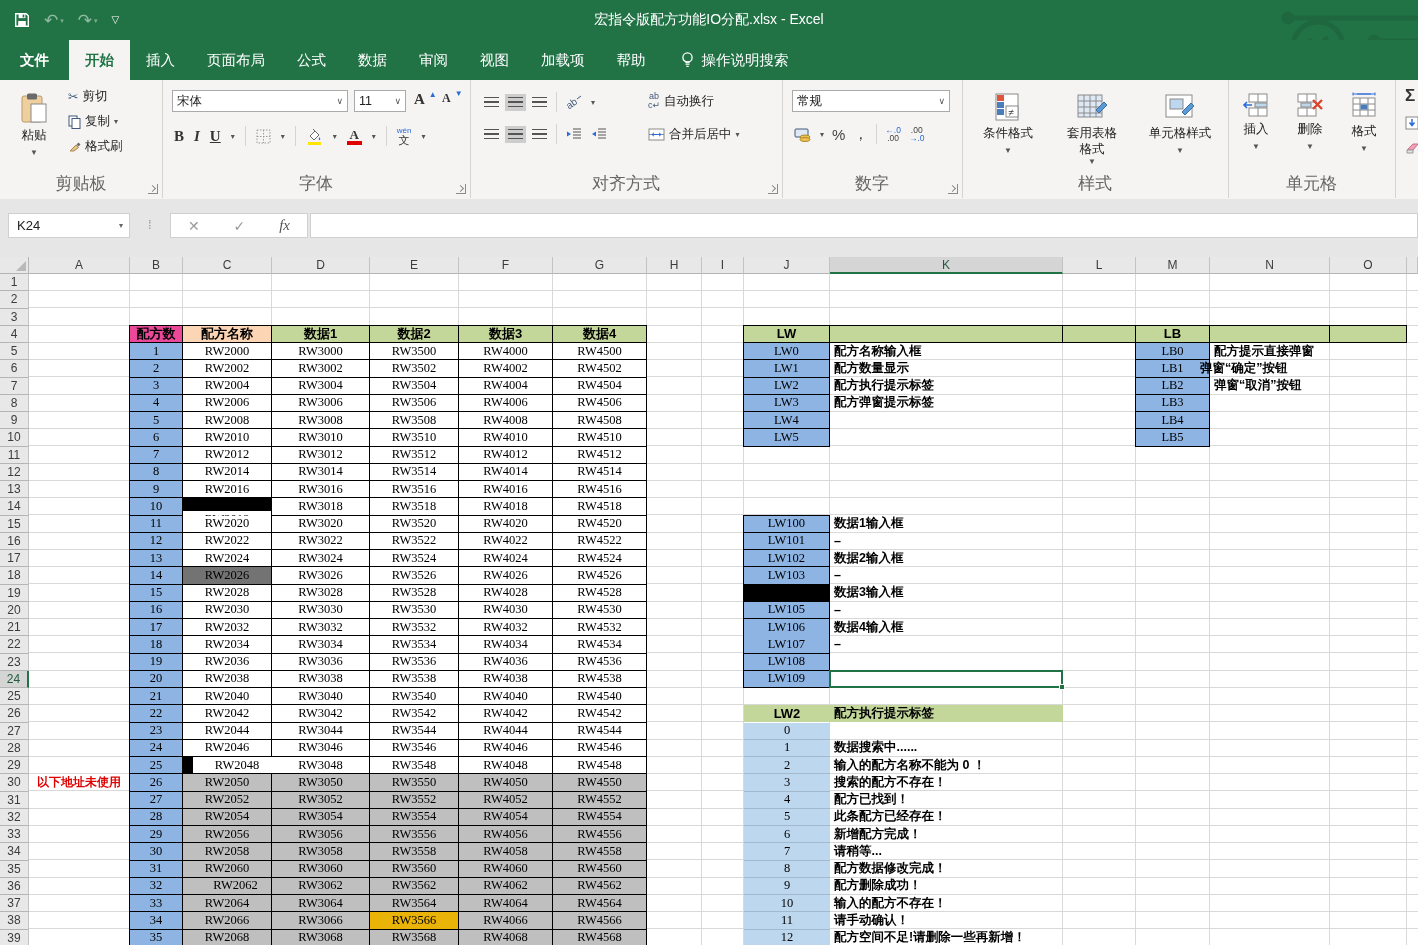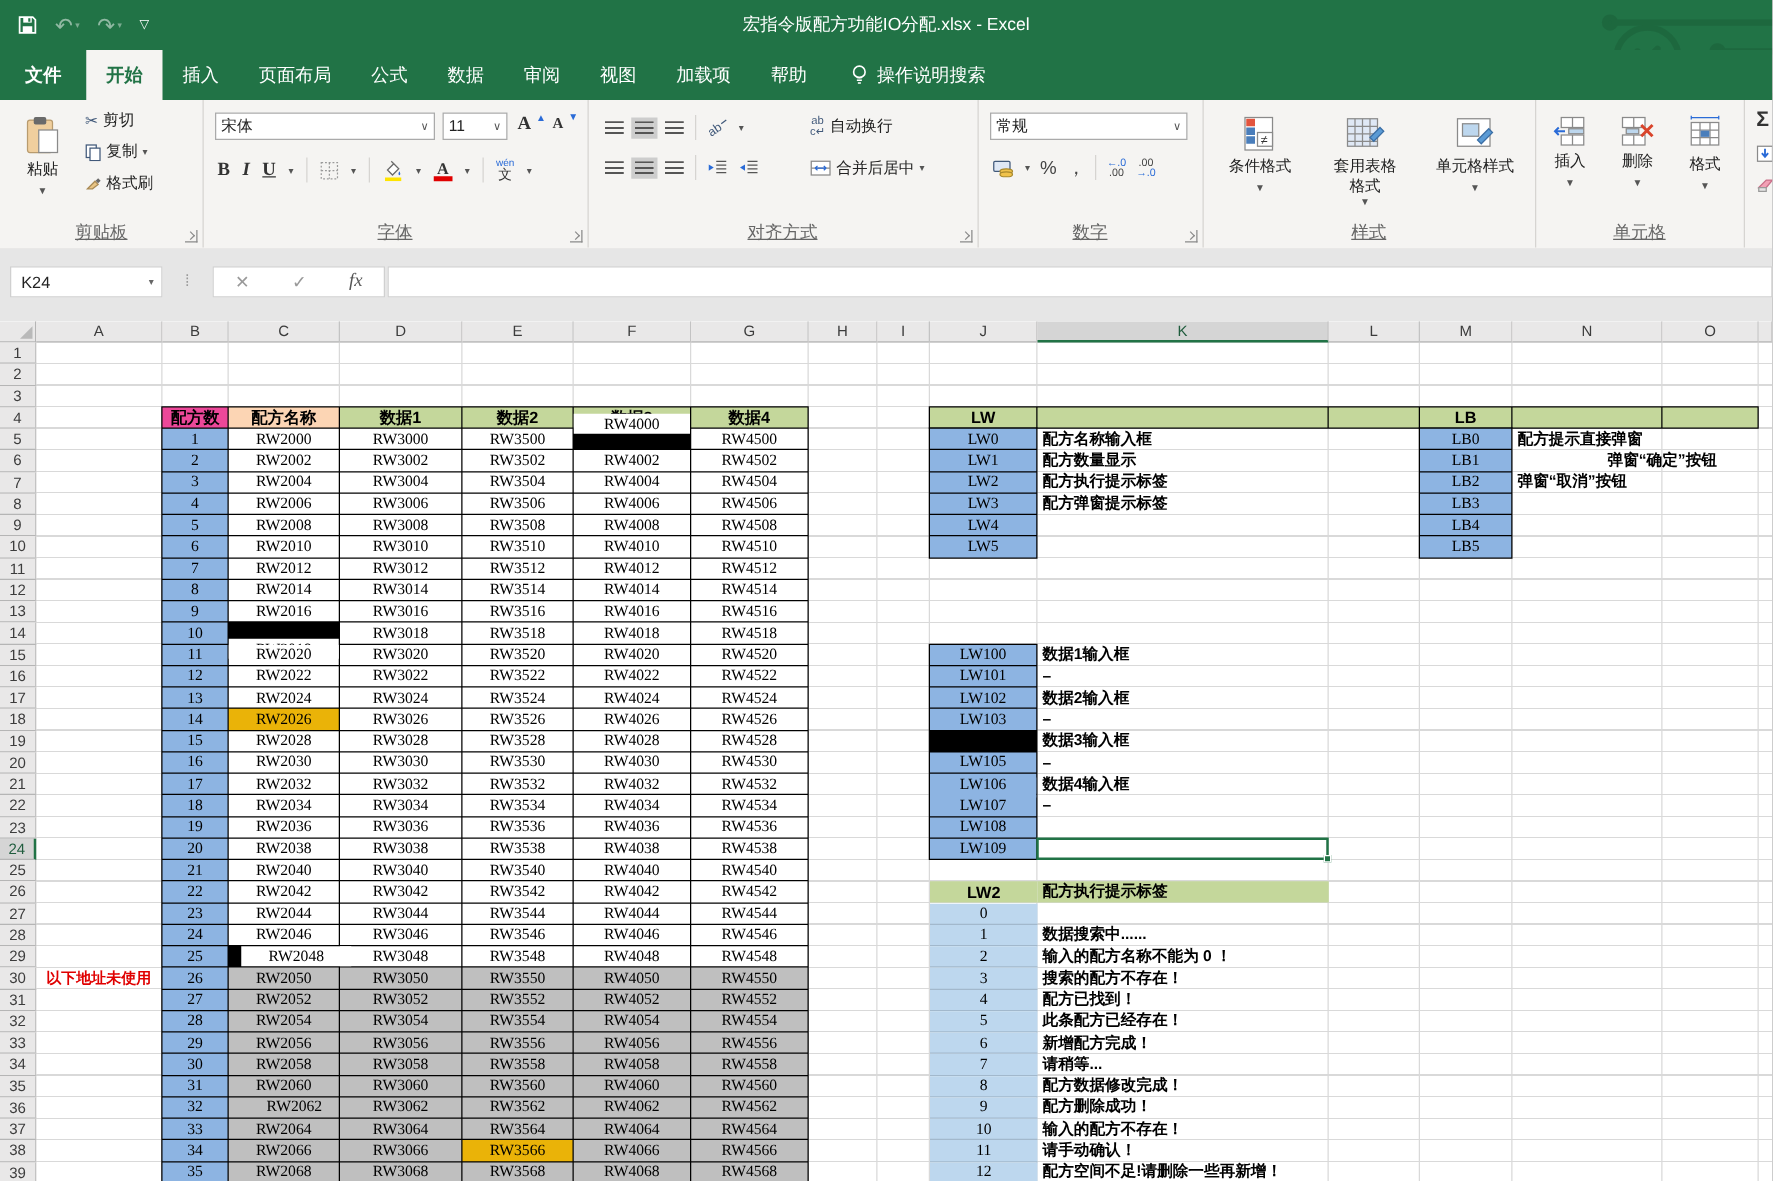--- a/index.html
+++ b/index.html
@@ -16,21 +16,21 @@
   #watermark{position:absolute;right:0;top:0;width:170px;height:95px;opacity:.55;pointer-events:none;}
   
   #tabrow{position:absolute;left:0;top:40px;width:1418px;height:40px;background:#217346;display:flex;align-items:stretch;}
   .mtab{color:#fff;font-size:14.5px;display:flex;align-items:center;padding:0 16px;cursor:default;}
   .mtab.file{padding:0 20px;font-weight:bold;}
   .mtab.active{background:#f5f4f2;color:#217346;font-weight:bold;}
   #tellme{display:flex;align-items:center;gap:7px;color:#fff;font-size:14.5px;padding-left:18px;}
   
   #ribbon{position:absolute;left:0;top:80px;width:1418px;height:119px;background:#f5f4f2;border-bottom:1px solid #c9c7c5;}
   .rgroup{position:absolute;top:0;height:118px;border-right:1px solid #d6d4d1;}
-  .glabel{position:absolute;bottom:3px;left:0;right:0;text-align:center;font-size:14px;color:#666;text-decoration:underline;}
+  .glabel{position:absolute;bottom:3px;left:0;right:0;text-align:center;font-size:17px;color:#666;}
   .launcher{position:absolute;bottom:4px;right:4px;width:9px;height:9px;border-right:1.5px solid #8a8a8a;border-bottom:1.5px solid #8a8a8a;}
   .launcher:after{content:"";position:absolute;right:2px;bottom:2px;width:4px;height:4px;border-right:1.5px solid #8a8a8a;border-bottom:1.5px solid #8a8a8a;transform:rotate(-45deg);}
   .bigbtn{display:flex;flex-direction:column;align-items:center;justify-content:flex-start;padding-top:8px;gap:4px;height:92px;box-sizing:border-box;}
   .bigbtn .blabel{font-size:12.5px;color:#222;text-align:center;line-height:1.25;}
   .caret{font-size:8px;color:#555;}
   .smallrow{display:flex;align-items:center;gap:6px;}
   .sbtn{font-size:12.5px;color:#222;display:flex;align-items:center;gap:4px;}
   .ibox{display:inline-flex;align-items:center;justify-content:center;}
   .combo{background:#fff;border:1px solid #aaa;font-size:12.5px;color:#222;display:flex;align-items:center;justify-content:space-between;padding:0 4px;height:22px;box-sizing:border-box;}
   .combo .caret{font-size:9px;}
@@ -536,21 +536,21 @@
       <div class="abs cellT ctr hdr" style="left: 130px; top: 68.75px; width: 52px; height: 16.25px; background: #ec4899;">配方数</div>
       <div class="abs cellT ctr hdr" style="left: 183px; top: 68.75px; width: 88px; height: 16.25px; background: rgb(252, 213, 180);">配方名称</div>
       <div class="abs cellT ctr hdr" style="left: 272px; top: 68.75px; width: 97px; height: 16.25px; background: rgb(196, 215, 155);">数据1</div>
       <div class="abs cellT ctr hdr" style="left: 370px; top: 68.75px; width: 88px; height: 16.25px; background: rgb(196, 215, 155);">数据2</div>
       <div class="abs cellT ctr hdr" style="left: 459px; top: 68.75px; width: 93px; height: 16.25px; background: rgb(196, 215, 155);">数据3</div>
       <div class="abs cellT ctr hdr" style="left: 553px; top: 68.75px; width: 93px; height: 16.25px; background: rgb(196, 215, 155);">数据4</div>
       <div class="abs cellT ctr" style="left: 130px; top: 86px; width: 52px; height: 16.25px; background: rgb(141, 180, 226);">1</div>
       <div class="abs cellT ctr" style="left: 183px; top: 86px; width: 88px; height: 16.25px; background: rgb(255, 255, 255);">RW2000</div>
       <div class="abs cellT ctr" style="left: 272px; top: 86px; width: 97px; height: 16.25px; background: rgb(255, 255, 255);">RW3000</div>
       <div class="abs cellT ctr" style="left: 370px; top: 86px; width: 88px; height: 16.25px; background: rgb(255, 255, 255);">RW3500</div>
-      <div class="abs cellT ctr" style="left: 459px; top: 74px; width: 93px; height: 16.25px; background: rgb(255, 255, 255); font-family: Liberation Serif, serif;">RW4000</div>
+      <div class="abs cellT ctr" style="left: 459px; top: 86px; width: 93px; height: 16.25px; background: rgb(255, 255, 255); font-family: Liberation Serif, serif;">RW4000</div>
       <div class="abs cellT ctr" style="left: 553px; top: 86px; width: 93px; height: 16.25px; background: rgb(255, 255, 255);">RW4500</div>
       <div class="abs cellT ctr" style="left: 130px; top: 103.25px; width: 52px; height: 16.25px; background: rgb(141, 180, 226);">2</div>
       <div class="abs cellT ctr" style="left: 183px; top: 103.25px; width: 88px; height: 16.25px; background: rgb(255, 255, 255);">RW2002</div>
       <div class="abs cellT ctr" style="left: 272px; top: 103.25px; width: 97px; height: 16.25px; background: rgb(255, 255, 255);">RW3002</div>
       <div class="abs cellT ctr" style="left: 370px; top: 103.25px; width: 88px; height: 16.25px; background: rgb(255, 255, 255);">RW3502</div>
       <div class="abs cellT ctr" style="left: 459px; top: 103.25px; width: 93px; height: 16.25px; background: rgb(255, 255, 255);">RW4002</div>
       <div class="abs cellT ctr" style="left: 553px; top: 103.25px; width: 93px; height: 16.25px; background: rgb(255, 255, 255);">RW4502</div>
       <div class="abs cellT ctr" style="left: 130px; top: 120.5px; width: 52px; height: 16.25px; background: rgb(141, 180, 226);">3</div>
       <div class="abs cellT ctr" style="left: 183px; top: 120.5px; width: 88px; height: 16.25px; background: rgb(255, 255, 255);">RW2004</div>
       <div class="abs cellT ctr" style="left: 272px; top: 120.5px; width: 97px; height: 16.25px; background: rgb(255, 255, 255);">RW3004</div>
@@ -611,21 +611,21 @@
       <div class="abs cellT ctr" style="left: 370px; top: 275.75px; width: 88px; height: 16.25px; background: rgb(255, 255, 255);">RW3522</div>
       <div class="abs cellT ctr" style="left: 459px; top: 275.75px; width: 93px; height: 16.25px; background: rgb(255, 255, 255);">RW4022</div>
       <div class="abs cellT ctr" style="left: 553px; top: 275.75px; width: 93px; height: 16.25px; background: rgb(255, 255, 255);">RW4522</div>
       <div class="abs cellT ctr" style="left: 130px; top: 293px; width: 52px; height: 16.25px; background: rgb(141, 180, 226);">13</div>
       <div class="abs cellT ctr" style="left: 183px; top: 293px; width: 88px; height: 16.25px; background: rgb(255, 255, 255);">RW2024</div>
       <div class="abs cellT ctr" style="left: 272px; top: 293px; width: 97px; height: 16.25px; background: rgb(255, 255, 255);">RW3024</div>
       <div class="abs cellT ctr" style="left: 370px; top: 293px; width: 88px; height: 16.25px; background: rgb(255, 255, 255);">RW3524</div>
       <div class="abs cellT ctr" style="left: 459px; top: 293px; width: 93px; height: 16.25px; background: rgb(255, 255, 255);">RW4024</div>
       <div class="abs cellT ctr" style="left: 553px; top: 293px; width: 93px; height: 16.25px; background: rgb(255, 255, 255);">RW4524</div>
       <div class="abs cellT ctr" style="left: 130px; top: 310.25px; width: 52px; height: 16.25px; background: rgb(141, 180, 226);">14</div>
-      <div class="abs cellT ctr" style="left: 183px; top: 310.25px; width: 88px; height: 16.25px; background: #eab308;">RW2026</div>
+      <div class="abs cellT ctr" style="left: 183px; top: 310.25px; width: 88px; height: 16.25px; background: #737373;">RW2026</div>
       <div class="abs cellT ctr" style="left: 272px; top: 310.25px; width: 97px; height: 16.25px; background: rgb(255, 255, 255);">RW3026</div>
       <div class="abs cellT ctr" style="left: 370px; top: 310.25px; width: 88px; height: 16.25px; background: rgb(255, 255, 255);">RW3526</div>
       <div class="abs cellT ctr" style="left: 459px; top: 310.25px; width: 93px; height: 16.25px; background: rgb(255, 255, 255);">RW4026</div>
       <div class="abs cellT ctr" style="left: 553px; top: 310.25px; width: 93px; height: 16.25px; background: rgb(255, 255, 255);">RW4526</div>
       <div class="abs cellT ctr" style="left: 130px; top: 327.5px; width: 52px; height: 16.25px; background: rgb(141, 180, 226);">15</div>
       <div class="abs cellT ctr" style="left: 183px; top: 327.5px; width: 88px; height: 16.25px; background: rgb(255, 255, 255);">RW2028</div>
       <div class="abs cellT ctr" style="left: 272px; top: 327.5px; width: 97px; height: 16.25px; background: rgb(255, 255, 255);">RW3028</div>
       <div class="abs cellT ctr" style="left: 370px; top: 327.5px; width: 88px; height: 16.25px; background: rgb(255, 255, 255);">RW3528</div>
       <div class="abs cellT ctr" style="left: 459px; top: 327.5px; width: 93px; height: 16.25px; background: rgb(255, 255, 255);">RW4028</div>
       <div class="abs cellT ctr" style="left: 553px; top: 327.5px; width: 93px; height: 16.25px; background: rgb(255, 255, 255);">RW4528</div>
@@ -765,21 +765,21 @@
       <div class="abs cellT ctr" style="left: 744px; top: 120.5px; width: 85px; height: 16.25px; background: rgb(141, 180, 226);">LW2</div>
       <div class="abs cellT desc" style="left: 830px; top: 120.5px; width: 233px; height: 16.25px;">配方执行提示标签</div>
       <div class="abs cellT ctr" style="left: 744px; top: 137.75px; width: 85px; height: 16.25px; background: rgb(141, 180, 226);">LW3</div>
       <div class="abs cellT desc" style="left: 830px; top: 137.75px; width: 233px; height: 16.25px;">配方弹窗提示标签</div>
       <div class="abs cellT ctr" style="left: 744px; top: 155px; width: 85px; height: 16.25px; background: rgb(141, 180, 226);">LW4</div>
       <div class="abs cellT ctr" style="left: 744px; top: 172.25px; width: 85px; height: 16.25px; background: rgb(141, 180, 226);">LW5</div>
       <div class="abs blk" style="left: 1135px; top: 85px; width: 75px; height: 104.5px;"></div>
       <div class="abs cellT ctr" style="left: 1136px; top: 86px; width: 73px; height: 16.25px; background: rgb(141, 180, 226);">LB0</div>
       <div class="abs cellT desc" style="left: 1210px; top: 86px; width: 120px; height: 16.25px;">配方提示直接弹窗</div>
       <div class="abs cellT ctr" style="left: 1136px; top: 103.25px; width: 73px; height: 16.25px; background: rgb(141, 180, 226);">LB1</div>
-      <div class="abs cellT desc" style="left: 1282px; top: 103.25px; width: 120px; height: 16.25px;">弹窗“确定”按钮</div>
+      <div class="abs cellT desc" style="left: 1196px; top: 103.25px; width: 120px; height: 16.25px;">弹窗“确定”按钮</div>
       <div class="abs cellT ctr" style="left: 1136px; top: 120.5px; width: 73px; height: 16.25px; background: rgb(141, 180, 226);">LB2</div>
       <div class="abs cellT desc" style="left: 1210px; top: 120.5px; width: 120px; height: 16.25px;">弹窗“取消”按钮</div>
       <div class="abs cellT ctr" style="left: 1136px; top: 137.75px; width: 73px; height: 16.25px; background: rgb(141, 180, 226);">LB3</div>
       <div class="abs cellT ctr" style="left: 1136px; top: 155px; width: 73px; height: 16.25px; background: rgb(141, 180, 226);">LB4</div>
       <div class="abs cellT ctr" style="left: 1136px; top: 172.25px; width: 73px; height: 16.25px; background: rgb(141, 180, 226);">LB5</div>
       <div class="abs blk" style="left: 743px; top: 257.5px; width: 87px; height: 173.5px;"></div>
       <div class="abs cellT ctr" style="left: 744px; top: 258.5px; width: 85px; height: 16.25px; background: rgb(141, 180, 226);">LW100</div>
       <div class="abs cellT desc" style="left: 830px; top: 258.5px; width: 233px; height: 16.25px;">数据1输入框</div>
       <div class="abs cellT ctr" style="left: 744px; top: 275.75px; width: 85px; height: 16.25px; background: rgb(141, 180, 226);">LW101</div>
       <div class="abs cellT desc" style="left: 830px; top: 275.75px; width: 233px; height: 16.25px;">–</div>

